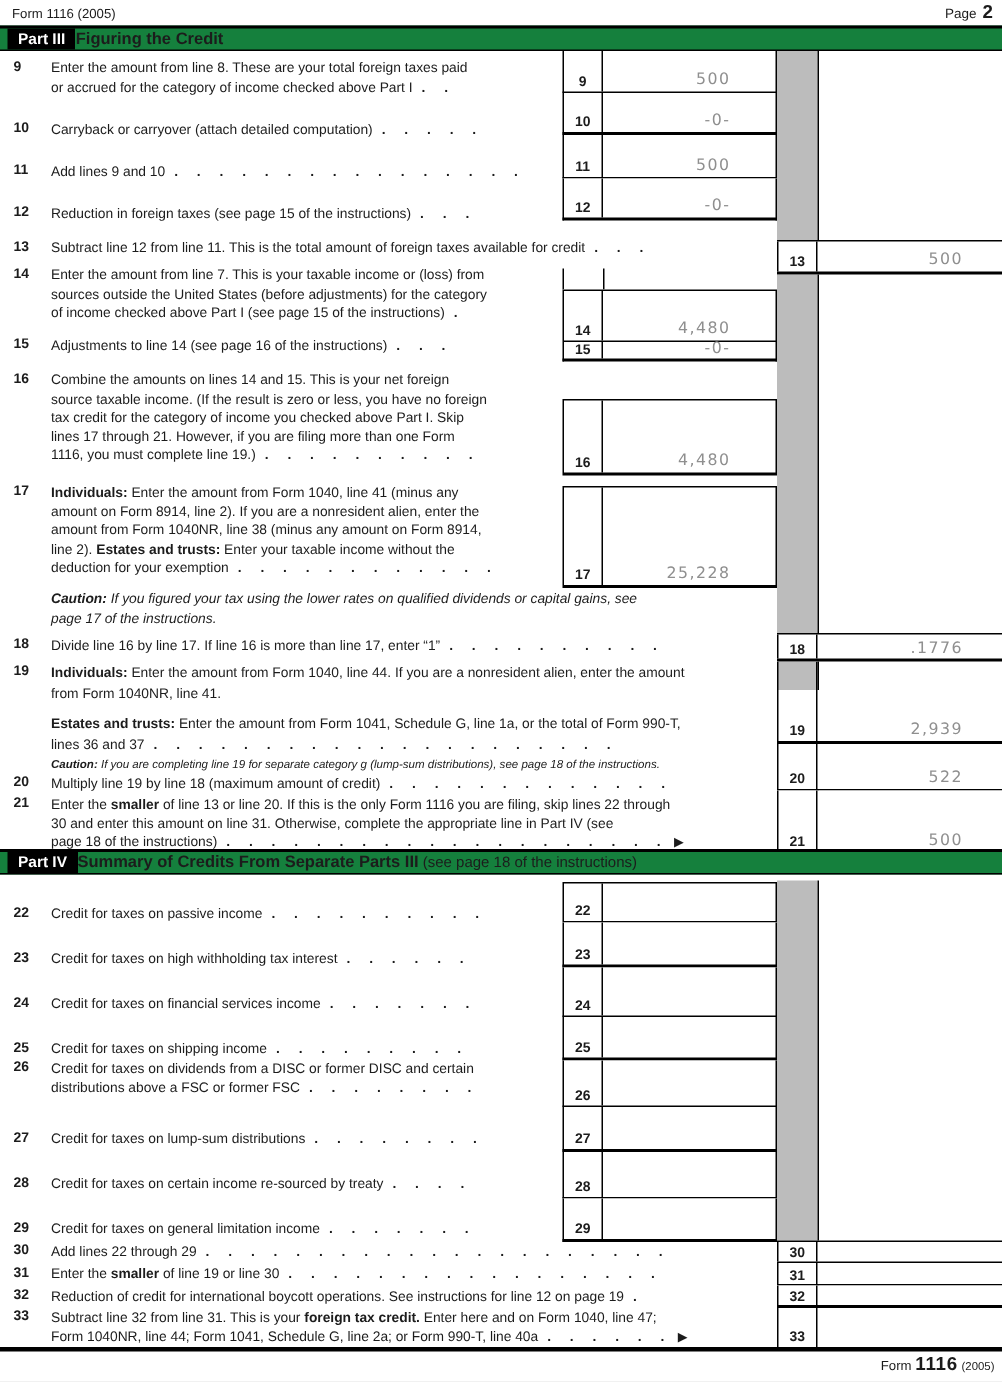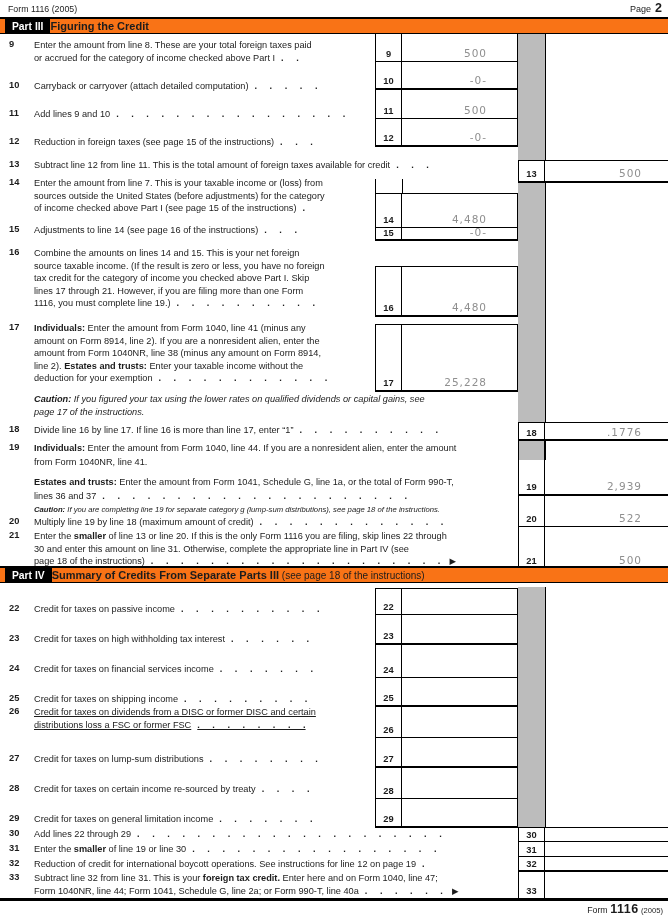--- a/index.html
+++ b/index.html
@@ -23,21 +23,21 @@
   .rbox .bn{border-left:1.4px solid #000;flex:0 0 27px;width:27px;}
   .rbox .val{padding-right:26px;}
   .bb1{border-bottom:1.3px solid #000;}
   .bb2{border-bottom:2.3px solid #000;}
   .bt{border-top:1.3px solid #000;}
   .gray{position:absolute;left:518px;width:27px;background:#bcbcbc;}
   .gvb{border-left:1.4px solid #000;border-right:1.4px solid #000;box-sizing:border-box;}
   .vr{position:absolute;width:1.4px;background:#000;}
   .hr2{position:absolute;left:0;width:668px;background:#000;}
   .partbar{position:absolute;left:0;width:668px;height:17px;box-sizing:border-box;
-           border-top:2.4px solid #000;border-bottom:1.3px solid #000;background:#f97316;
+           border-top:2.4px solid #000;border-bottom:1.3px solid #000;background:#15803d;
            display:flex;align-items:center;}
   .plab{background:#000;color:#fff;font-weight:bold;font-size:10.3px;margin-left:5px;
         padding:0 7px;align-self:stretch;display:flex;align-items:center;}
   .ptitle{font-weight:bold;font-size:11px;white-space:nowrap;}
   .pnote{font-weight:normal;font-size:10px;}
   .caution{position:absolute;left:34px;font-style:italic;font-size:9.2px;line-height:12.8px;}
   .caution .cl{font-weight:bold;}
   .caution>div{white-space:nowrap;}
   .smallc{font-size:7.7px;}
   .hdr-l{position:absolute;left:8px;top:4px;font-size:8.8px;}
@@ -287,23 +287,23 @@
       <div><span>Credit for taxes on shipping income</span><span class="dots">. . . . . . . . .</span></div>
     </div>
   </div>
   <div class="mbox bb2" style="top:678px;height:29px;">
     <span class="bn">25</span>
     <span class="val"></span>
   </div>
 
   <div class="row" style="top:706px;">
     <span class="ln">26</span>
-    <div class="desc" style="width:340px;text-decoration:underline;">
+    <div class="desc" style="width:340px;">
       <div><span>Credit for taxes on dividends from a DISC or former DISC and certain</span></div>
-      <div><span>distributions loss a FSC or former FSC</span><span class="dots">. . . . . . . .</span></div>
+      <div><span>distributions above a FSC or former FSC</span><span class="dots">. . . . . . . .</span></div>
     </div>
   </div>
   <div class="mbox bb1" style="top:707px;height:31px;">
     <span class="bn">26</span>
     <span class="val"></span>
   </div>
 
   <div class="row" style="top:753px;">
     <span class="ln">27</span>
     <div class="desc" style="width:340px;">

